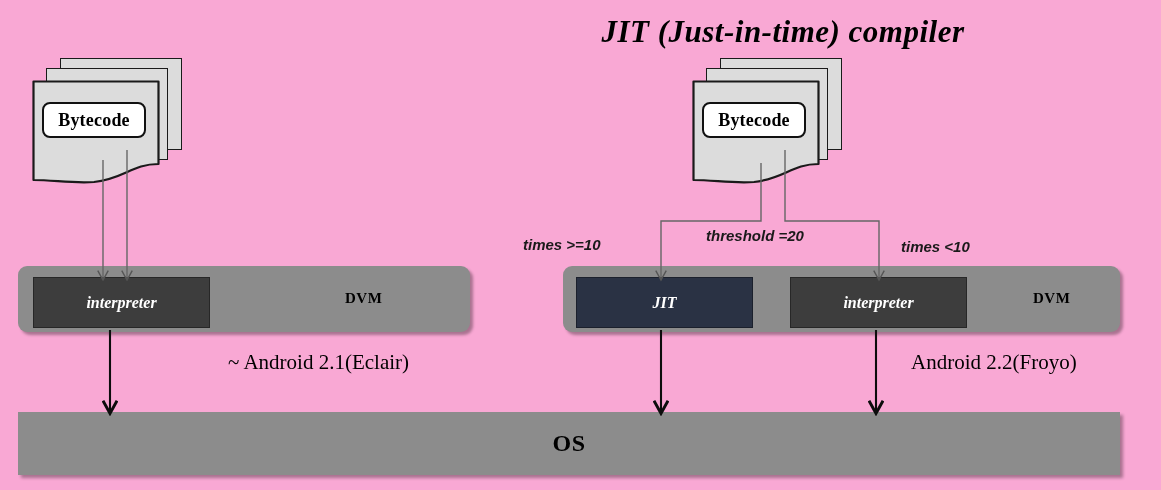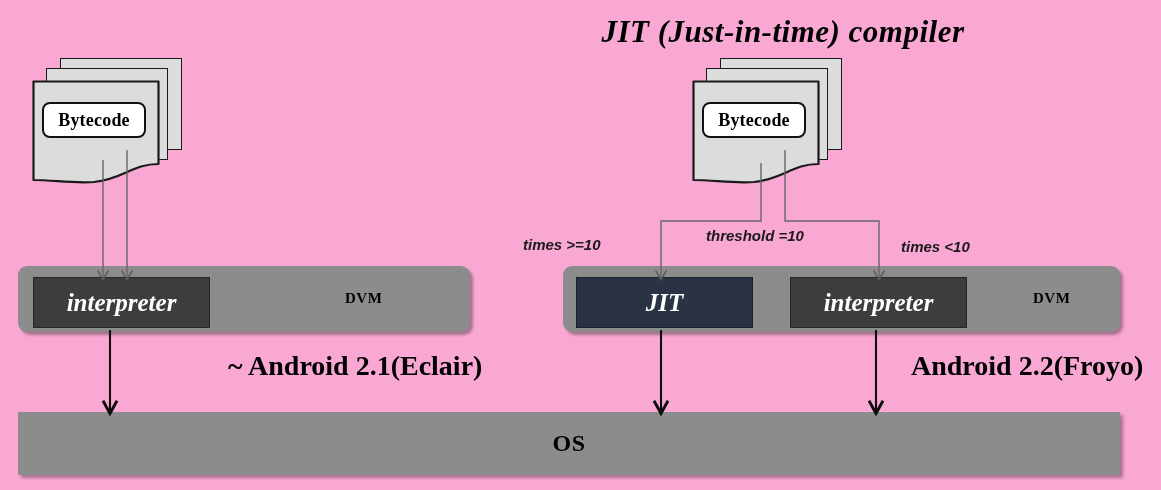--- a/index.html
+++ b/index.html
@@ -92,21 +92,21 @@
   }
   .unit-box {
     position: absolute;
     box-sizing: border-box;
     display: flex;
     align-items: center;
     justify-content: center;
     font-family: "Liberation Serif", serif;
     font-weight: bold;
     font-style: italic;
-    font-size: 25px;
+    font-size: 16px;
     color: #ffffff;
     border: 1px solid rgba(0,0,0,0.35);
   }
   .unit-interp { background: #3d3d3d; }
   .unit-jit { background: #2a3244; }
 
   
   .os-bar {
     position: absolute;
     left: 18px;
@@ -125,22 +125,22 @@
     font-weight: bold;
     font-size: 24px;
     color: #000000;
     letter-spacing: 0.5px;
   }
 
   
   .version-caption {
     position: absolute;
     font-family: "Liberation Serif", serif;
-    font-weight: bold;
-    font-size: 28px;
+    font-weight: normal;
+    font-size: 21px;
     color: #000000;
     white-space: nowrap;
   }
 
   
   .branch-label {
     position: absolute;
     font-family: "Liberation Sans", sans-serif;
     font-style: italic;
     font-weight: bold;
@@ -190,21 +190,21 @@
     <div class="sheet back2"></div>
     <div class="frontsheet">
       <svg width="128" height="104" viewBox="0 0 128 104" xmlns="http://www.w3.org/2000/svg">
         <path d="M1.5,1.5 L126.5,1.5 L126.5,84 C100,84 92,99 62,102 C40,103.5 22,100 1.5,100 Z" fill="#dcdcdc" stroke="#1a1a1a" stroke-width="2.2" stroke-linejoin="round"></path>
       </svg>
     </div>
     <div class="bc-label">Bytecode</div>
   </div>
 
   <div class="branch-label" style="left:523px; top:236px;">times &gt;=10</div>
-  <div class="branch-label" style="left:706px; top:227px;">threshold =10</div>
+  <div class="branch-label" style="left:706px; top:227px;">threshold =20</div>
   <div class="branch-label" style="left:901px; top:238px;">times &lt;10</div>
 
   <div class="dvm-band" style="left:563px; top:266px; width:557px; height:66px;"></div>
   <div class="unit-box unit-jit" style="left:576px; top:277px; width:177px; height:51px;text-align:right;">
     <span>JIT</span>
   </div>
   <div class="unit-box unit-interp" style="left:790px; top:277px; width:177px; height:51px;">
     <span>interpreter</span>
   </div>
   <div class="dvm-label" style="left:1033px; top:290px;">DVM</div>

